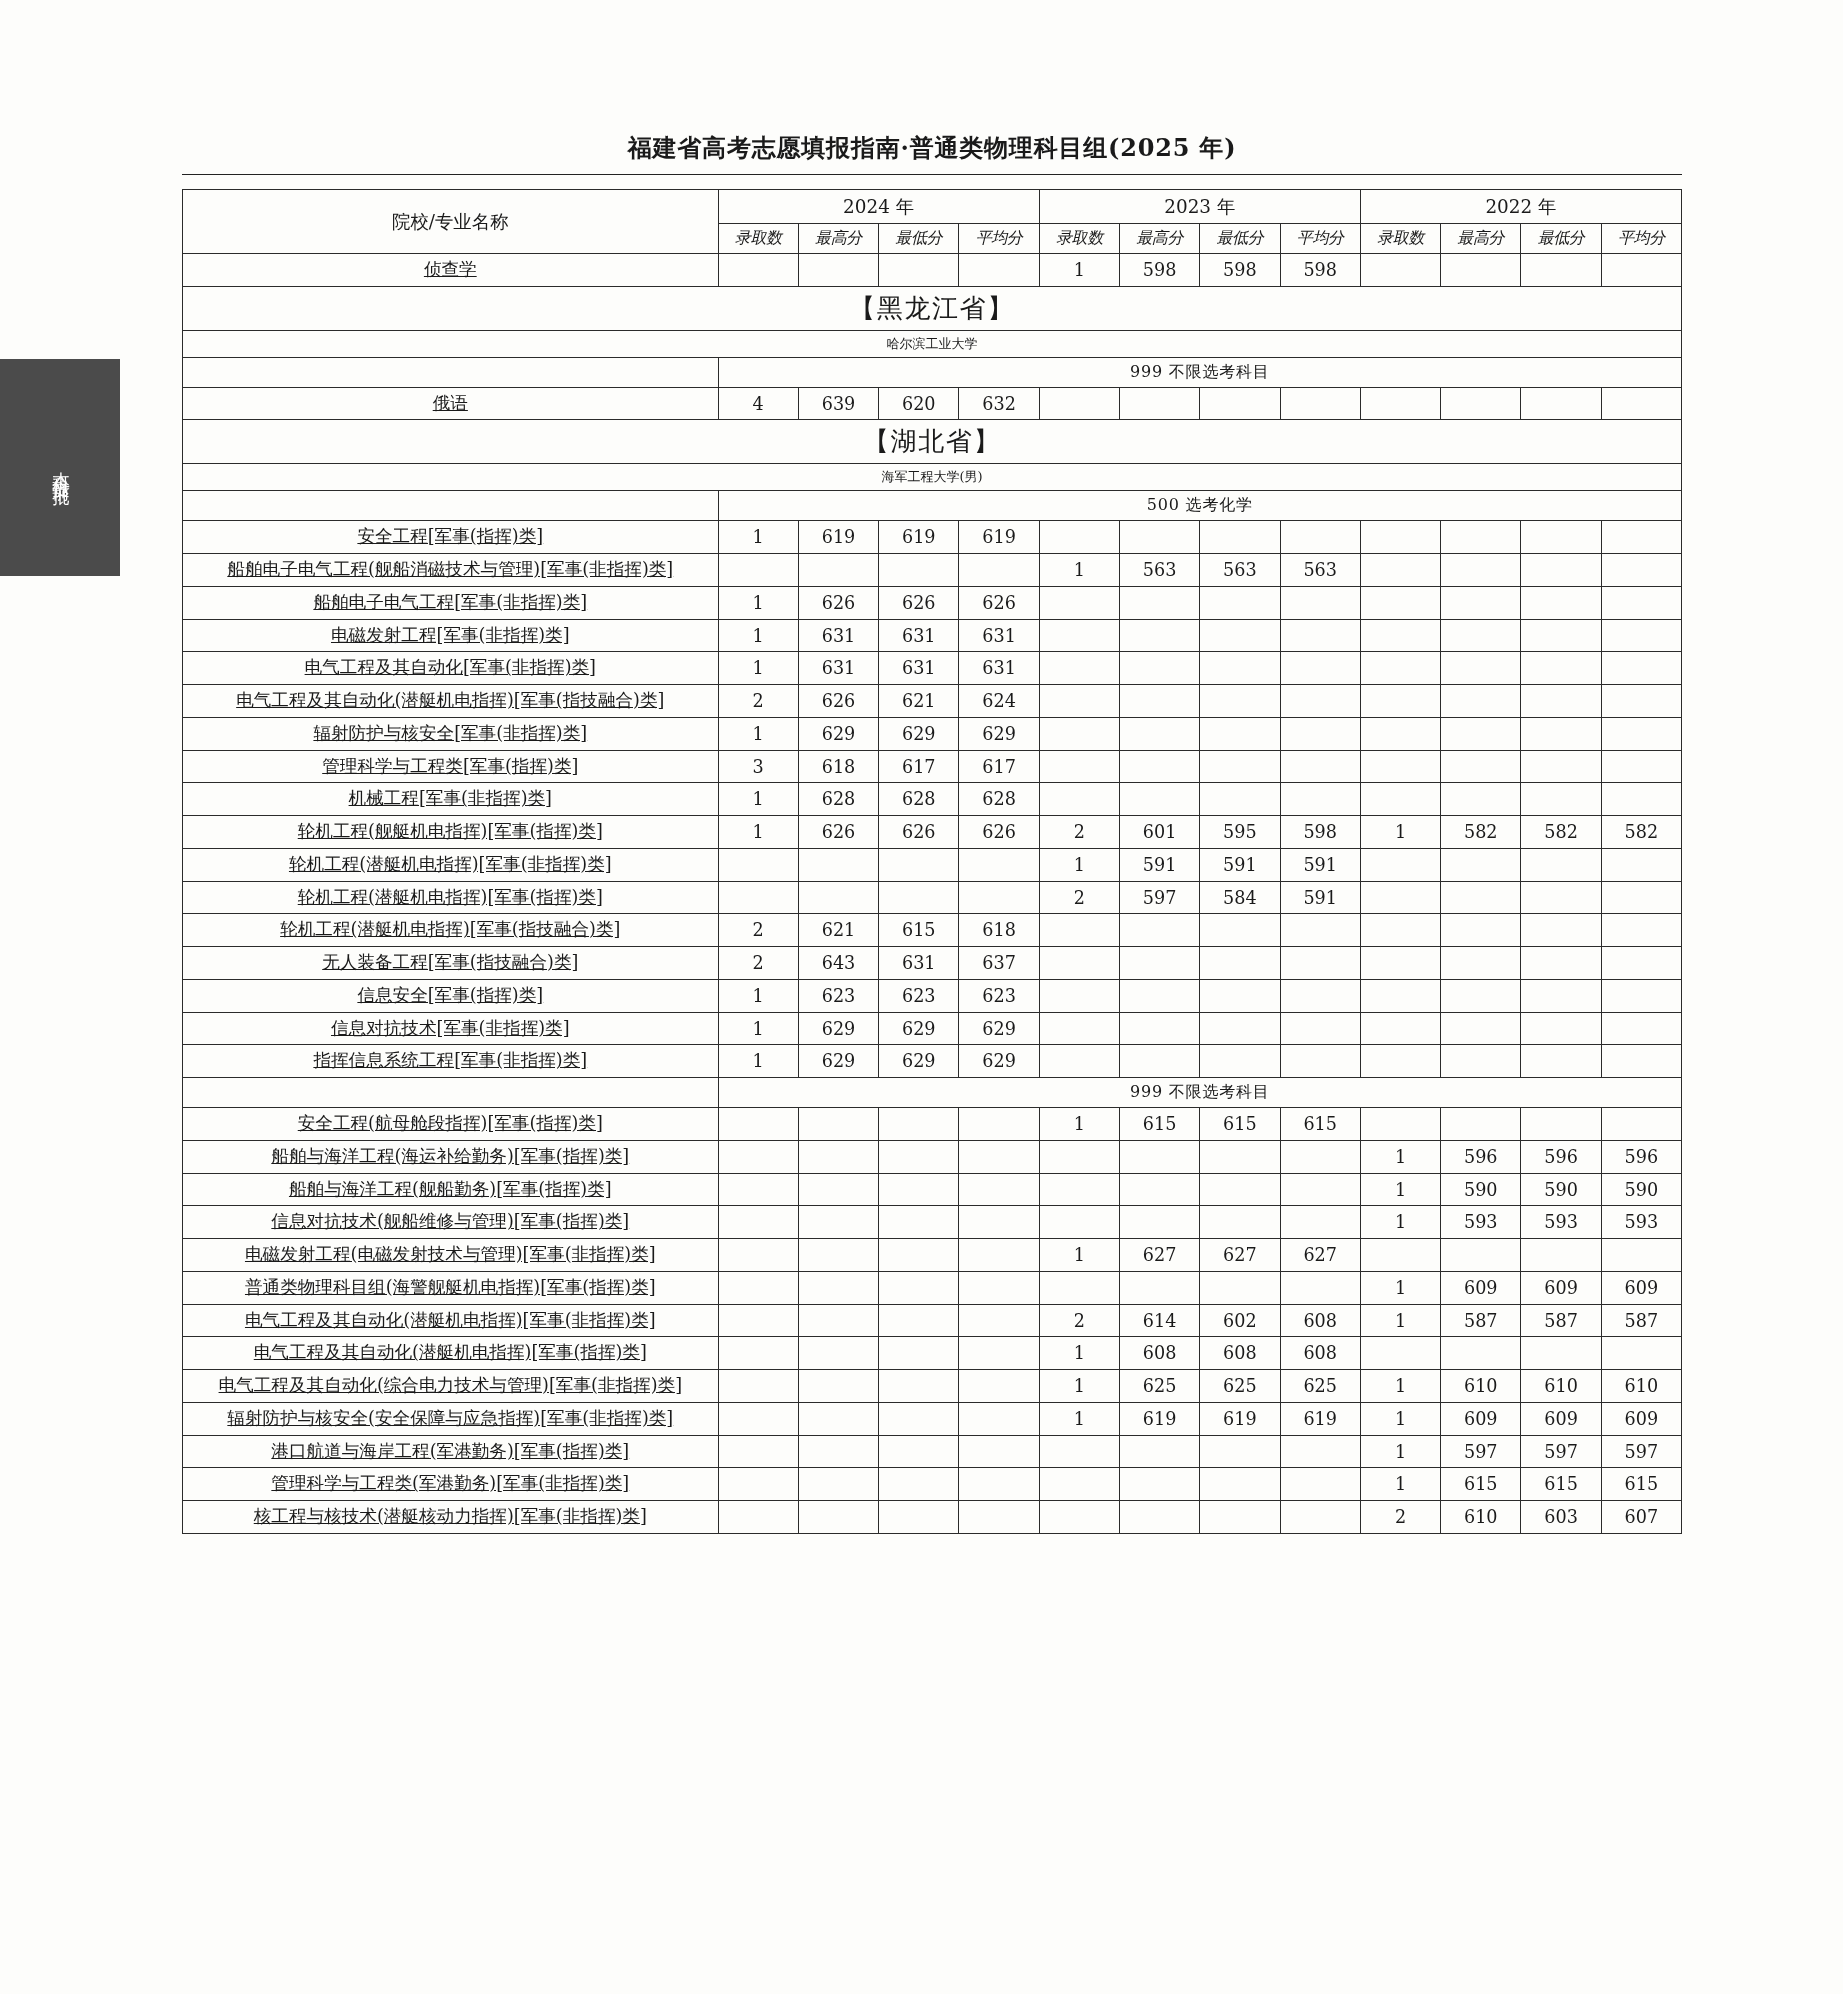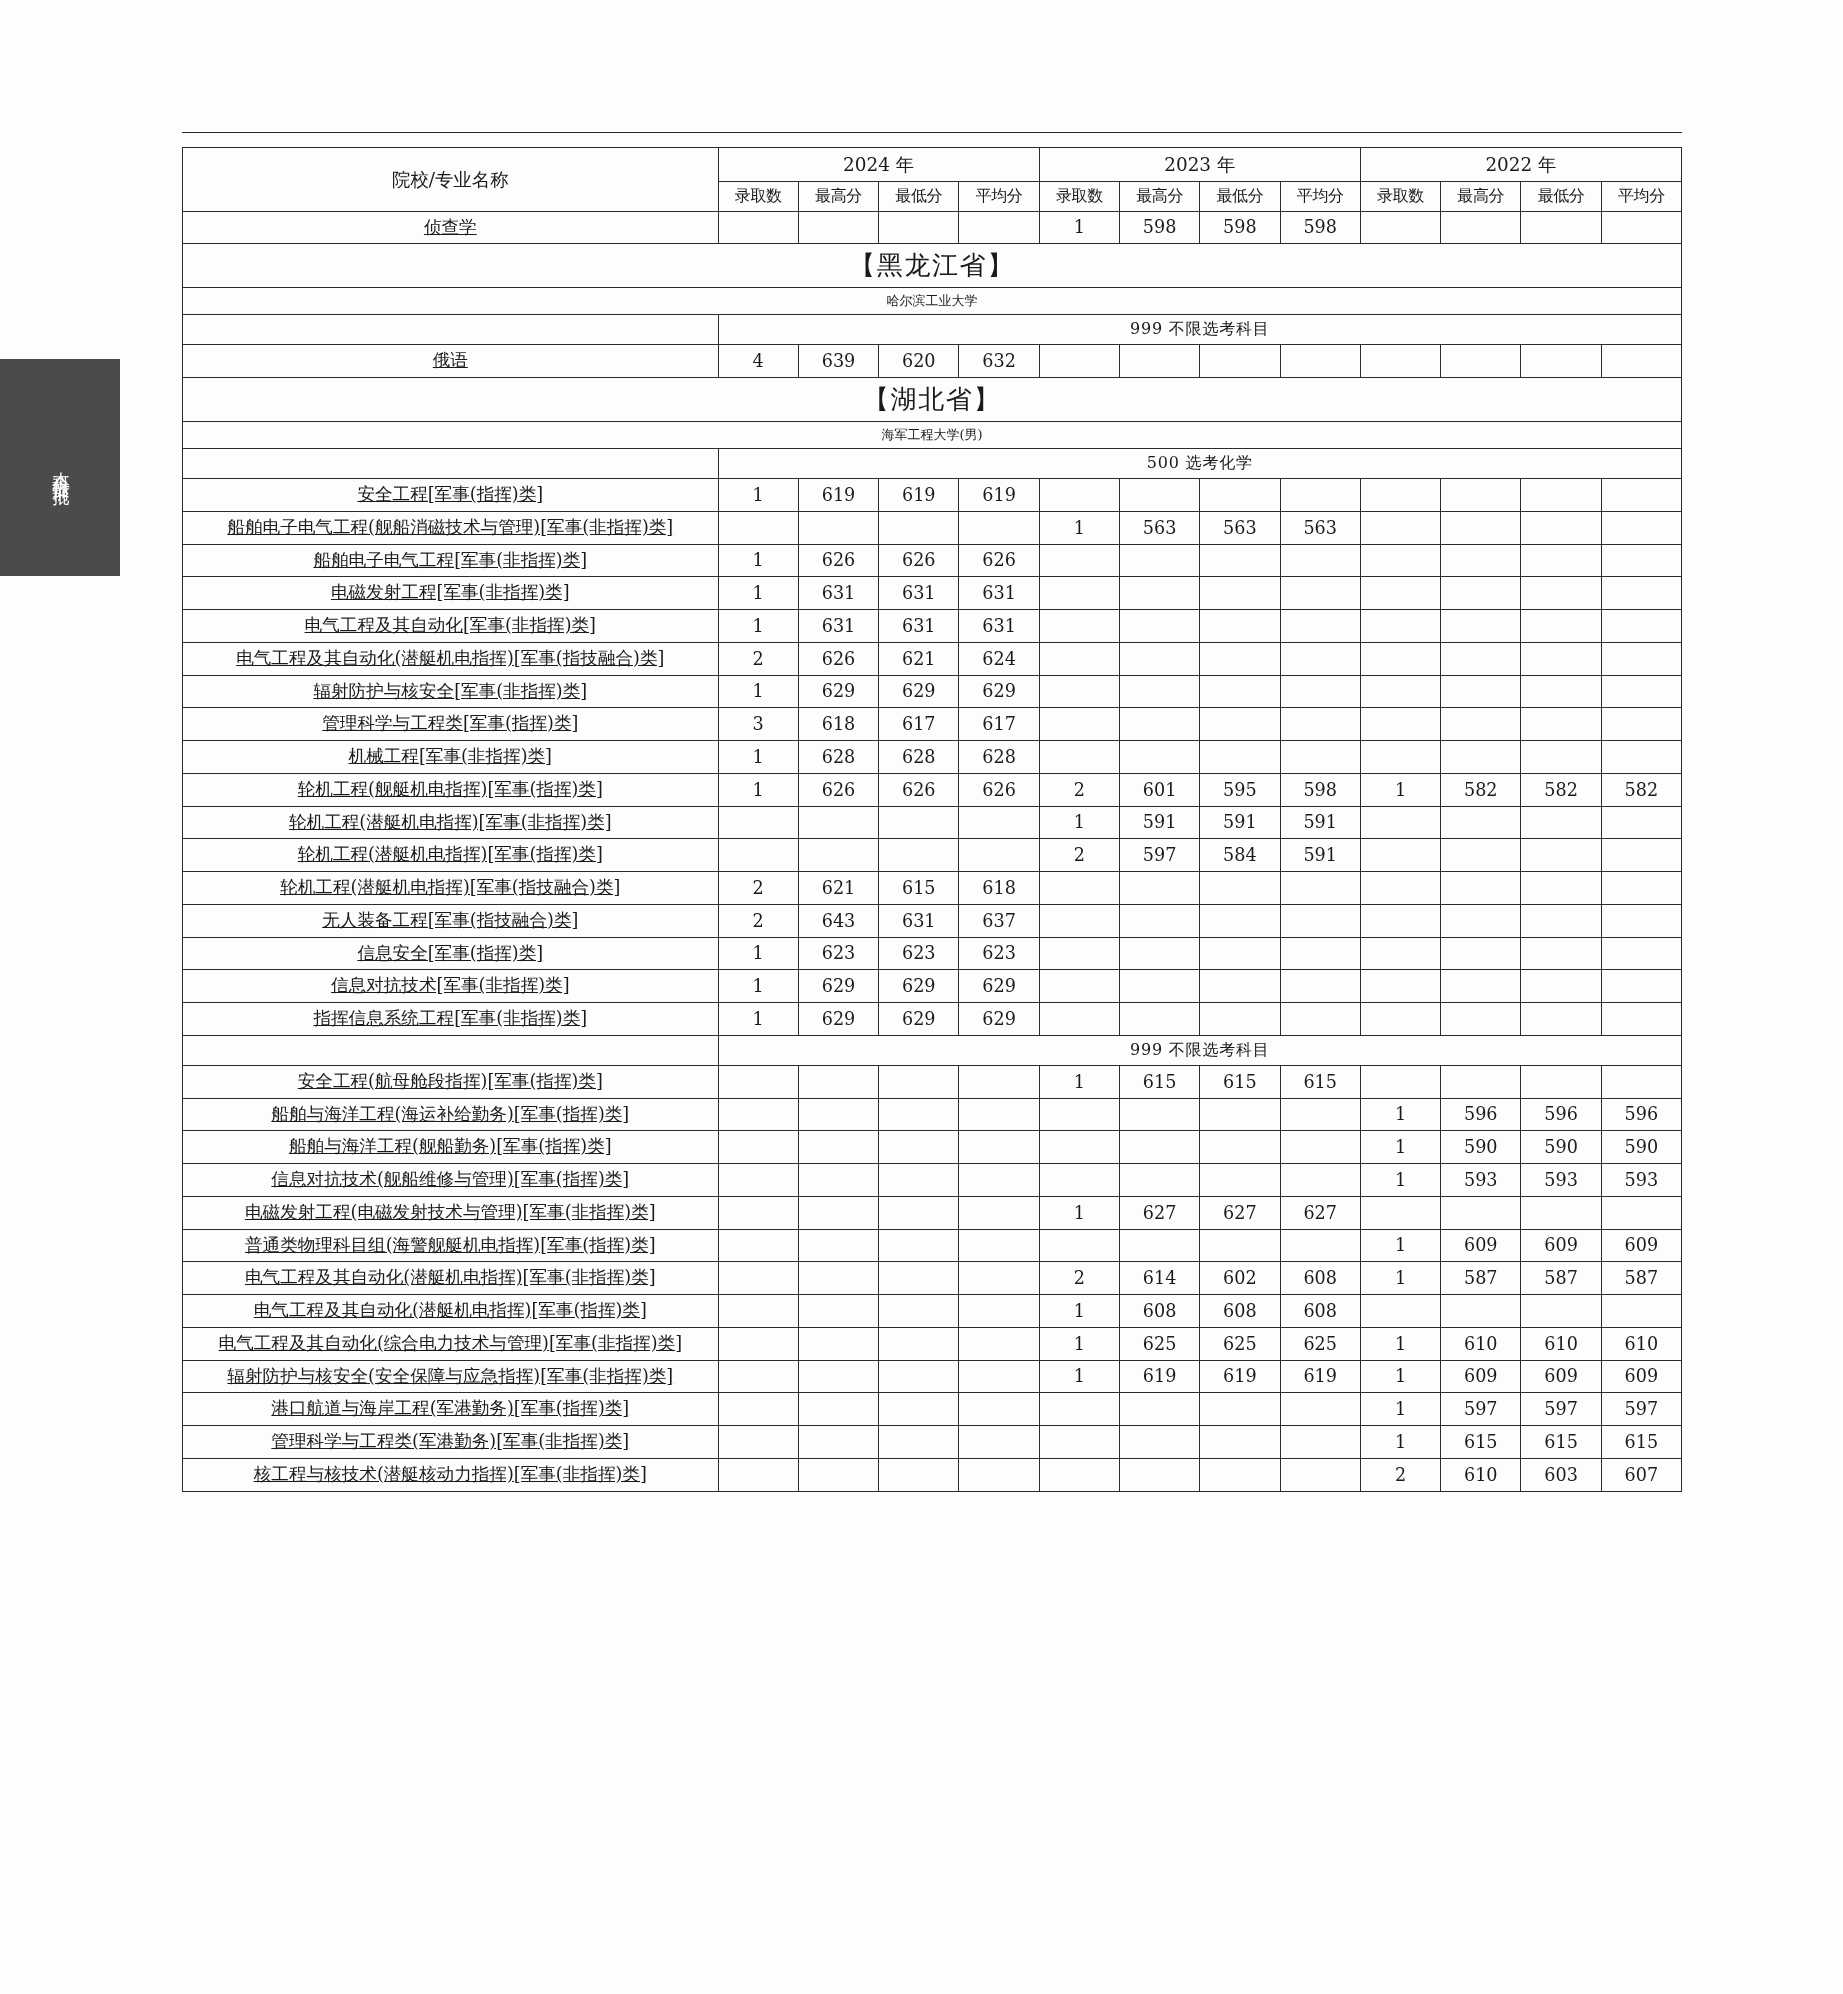--- a/index.html
+++ b/index.html
@@ -72,20 +72,21 @@
   .c-name { text-align: center; text-decoration: underline; }
   .c-num  { text-align: center; }
   .hdr-year {
     text-align: center;
     font-size: 18.4px;
   }
   .hdr-sub {
     text-align: center;
     font-size: 16px;
     letter-spacing: -0.4px;
+    font-style: italic;
   }
   .row-section {
     text-align: center;
     font-size: 26px;
     font-weight: bold;
     padding: 8.8px 0;
     letter-spacing: 1.6px;
     margin-left: 14px;
   }
   .row-school {
@@ -103,20 +104,21 @@
 </head>
 <body>
 
 <div class="page">
 
   <div class="side-tab">
     <div class="side-tab-text">本科提前批</div>
   </div>
 
   <div class="content">
+    <div class="doc-header">福建省高考志愿填报指南·普通类物理科目组(2025 年)</div>
     <div class="rule"></div>
 
     <table class="main">
       <colgroup>
         <col style="width:507px">
         <col style="width:76px">
           <col style="width:76px">
           <col style="width:76px">
           <col style="width:76px">
         <col style="width:76px">

